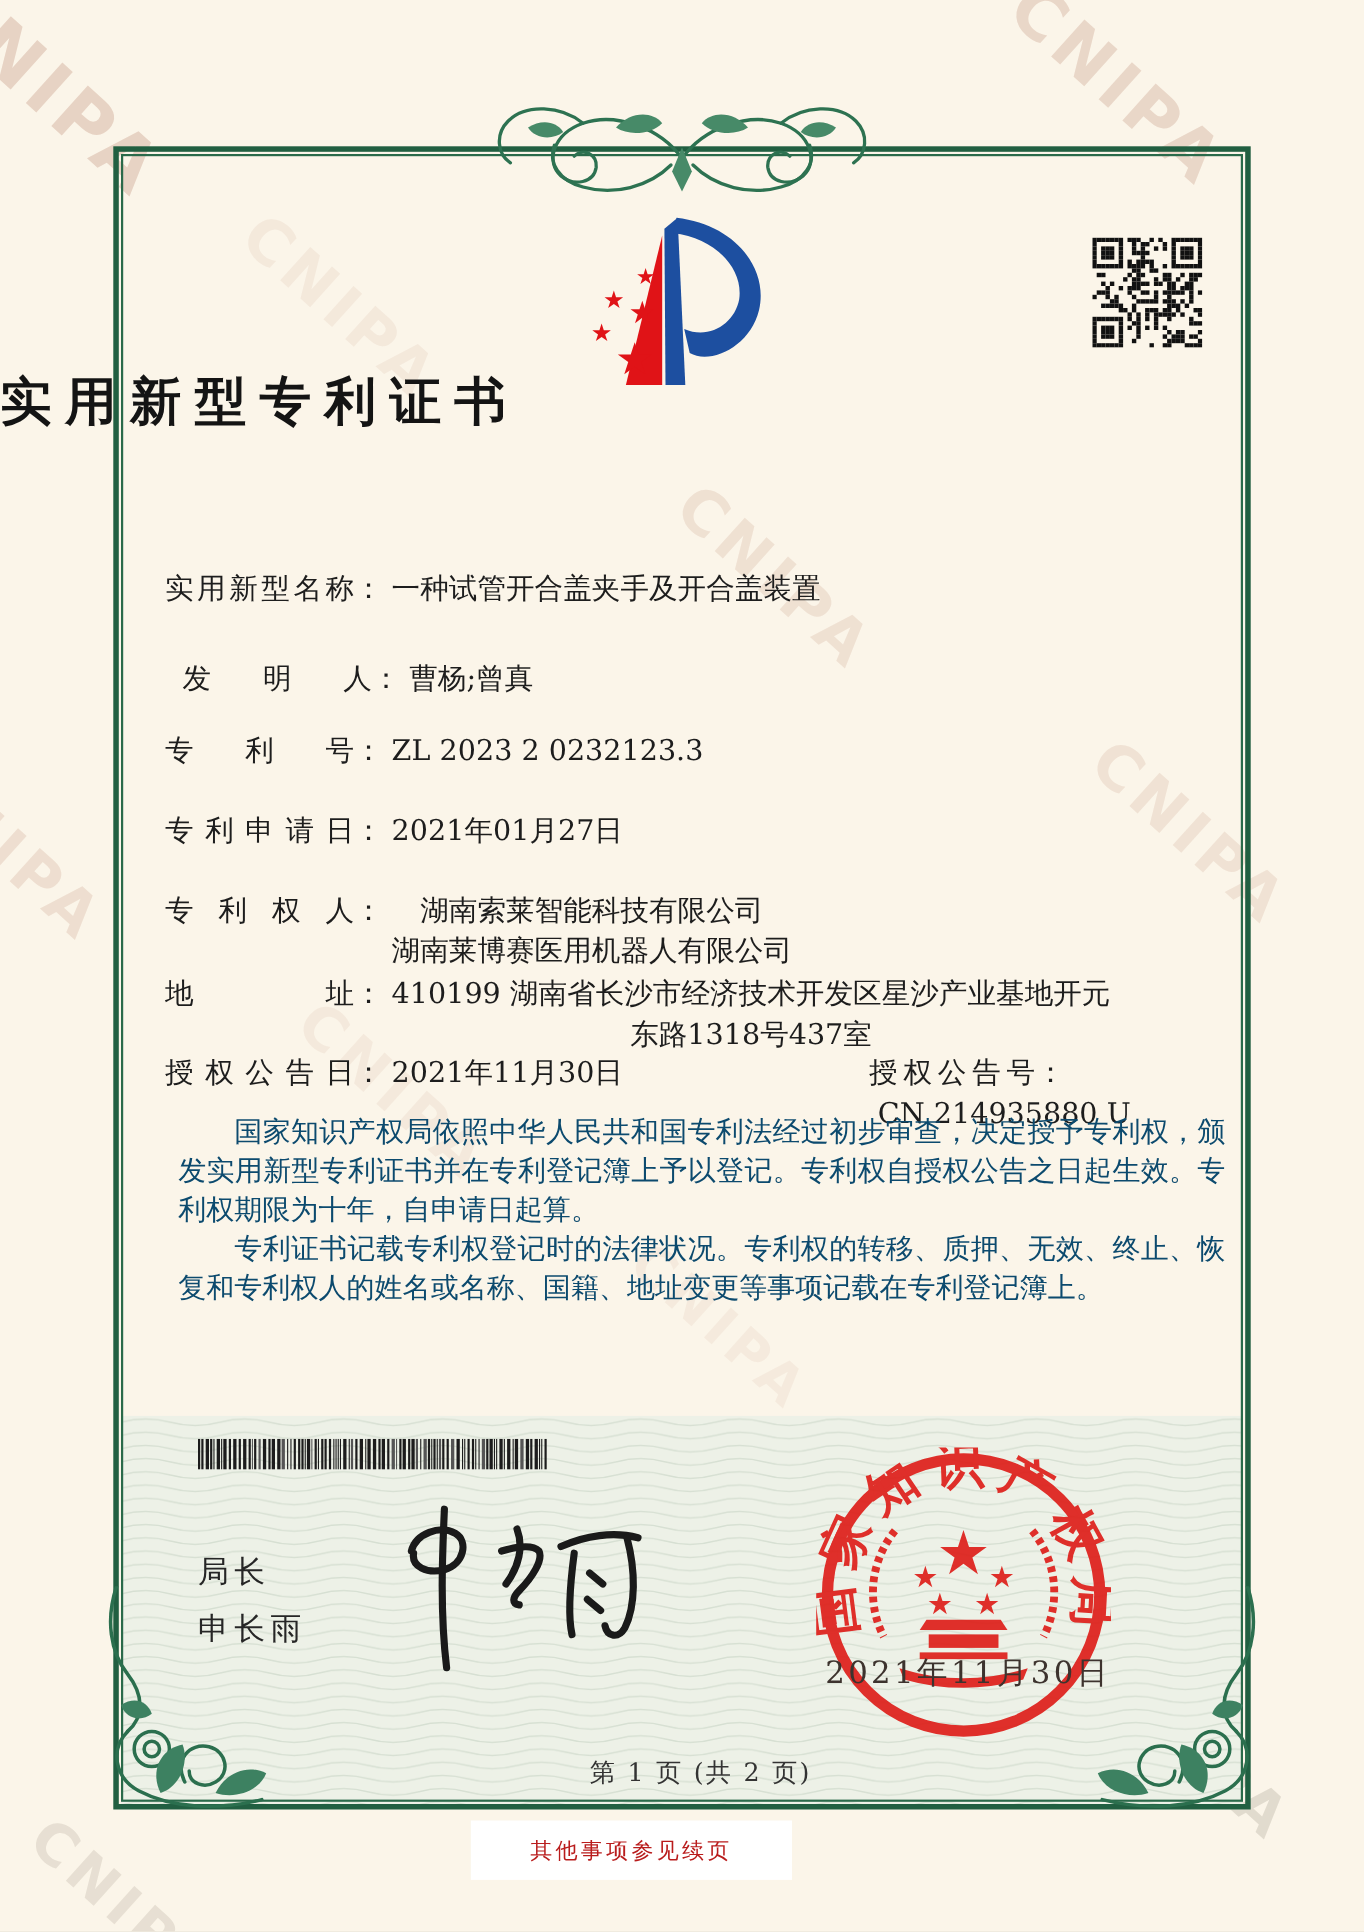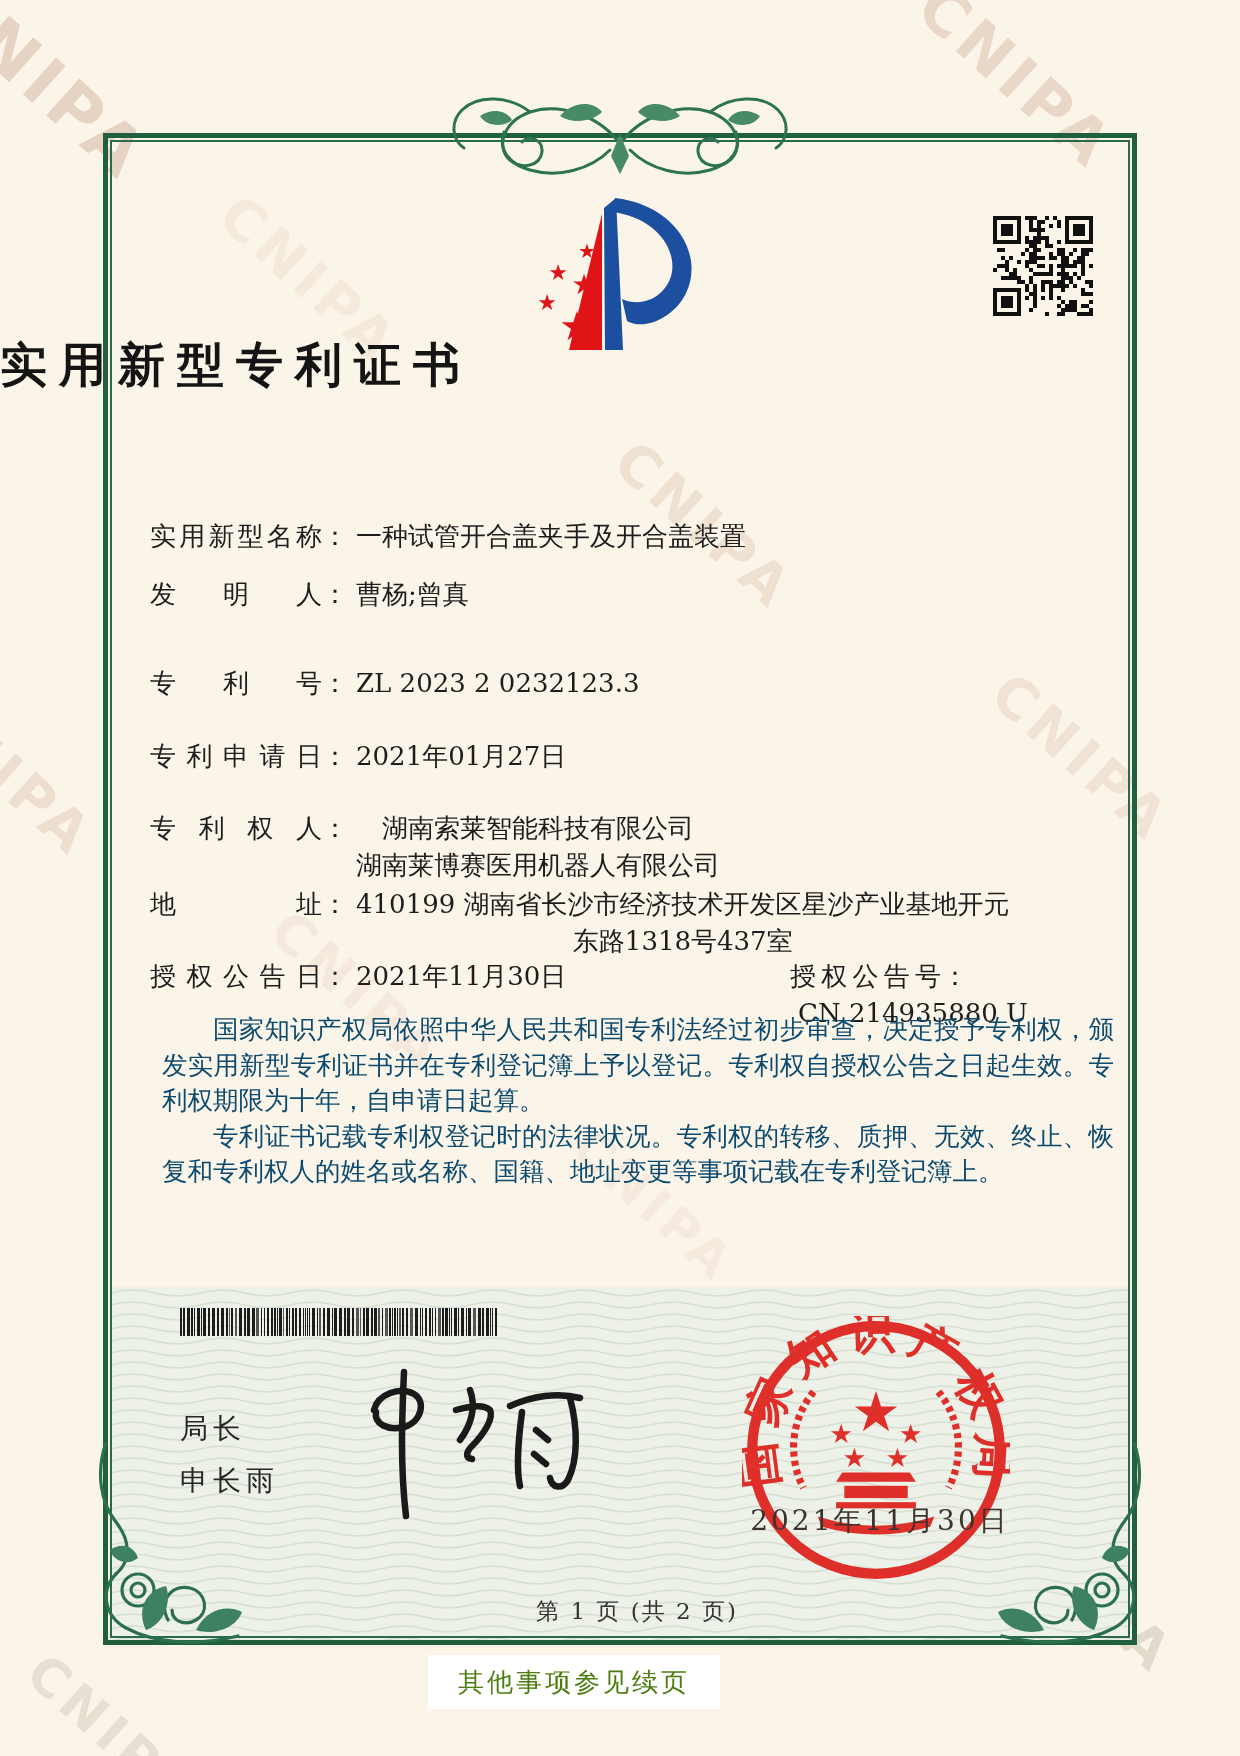--- a/index.html
+++ b/index.html
@@ -66,21 +66,21 @@
     position:absolute; left:640px; top:1502px; width:480px; text-align:center;
     font-size:28px; color:#3d332e; letter-spacing:3px; z-index:5;
   }
   .page-indicator{
     position:absolute; left:0; top:1596px; width:1190px; text-align:center;
     font-size:23px; color:#333; letter-spacing:2px;padding-left:42px;
   }
   .note-box{
     position:absolute; left:428px; top:1655px; width:292px; height:54px;
     background:#ffffff; text-align:center; line-height:54px;
-    font-size:26px; color:#4d7c0f; letter-spacing:3px;
+    font-size:20px; color:#b91c1c; letter-spacing:3px;
   }
 </style>
 </head>
 <body>
 
 <div class="page">
 
   <span class="wm" style="left:-28px;top:-36px;font-size:68px;color:#dcbfae;opacity:.62;">CNIPA</span>
   <span class="wm" style="left:952px;top:-30px;font-size:62px;color:#dcbfae;opacity:.55;">CNIPA</span>
   <span class="wm" style="left:250px;top:182px;font-size:56px;color:#e6d0c0;opacity:.32;">CNIPA</span>
@@ -461,21 +461,21 @@
         <rect x="92" y="96" width="4" height="4" fill="#111"></rect>
         <rect x="96" y="96" width="4" height="4" fill="#111"></rect>
       </svg>
   </div>
 
   <div class="title">实用新型专利证书</div>
 
   <div class="row" style="top:518px;">
     <span class="lbl">实用新型名称</span><span class="colon">：</span><span class="val">一种试管开合盖夹手及开合盖装置</span>
   </div>
-  <div class="row" style="top:576px;">
+  <div class="row" style="top:599px;margin-left:16px;">
     <span class="lbl">发明人</span><span class="colon">：</span><span class="val">曹杨;曾真</span>
   </div>
   <div class="row" style="top:665px;">
     <span class="lbl">专利号</span><span class="colon">：</span><span class="val">ZL 2023 2 0232123.3</span>
   </div>
   <div class="row" style="top:738px;">
     <span class="lbl">专利申请日</span><span class="colon">：</span><span class="val">2021年01月27日</span>
   </div>
   <div class="row" style="top:810px;">
     <span class="lbl">专利权人</span><span class="colon">：</span><span class="val">湖南索莱智能科技有限公司

